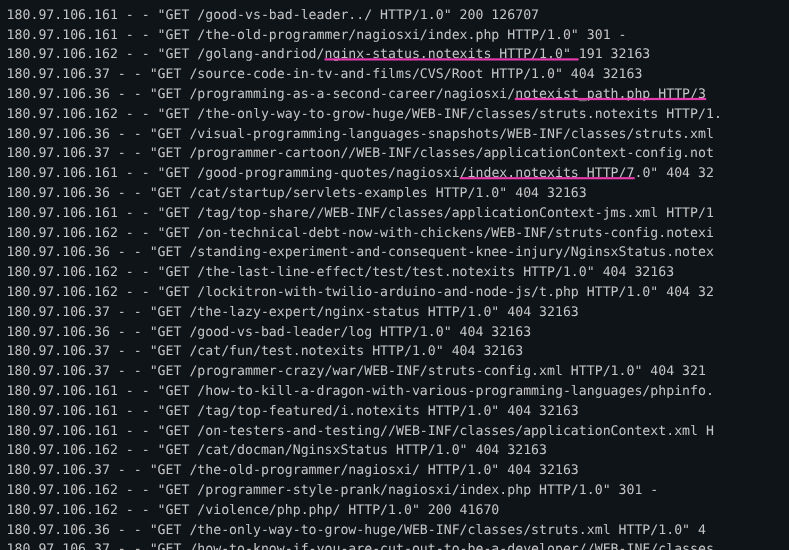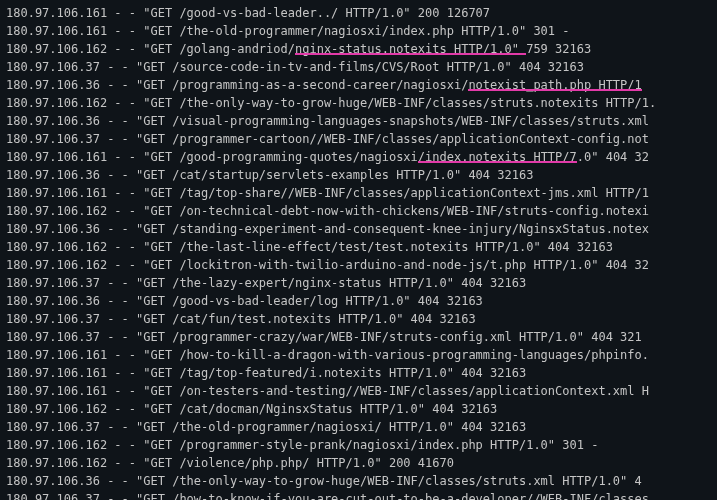--- a/index.html
+++ b/index.html
@@ -29,23 +29,23 @@
     height:2px;
     background:#e23aa8;
   }
 </style>
 </head>
 <body>
 
 <div id="log">
     <div class="line">180.97.106.161 - - "GET /good-vs-bad-leader../ HTTP/1.0" 200 126707</div>
     <div class="line">180.97.106.161 - - "GET /the-old-programmer/nagiosxi/index.php HTTP/1.0" 301 -</div>
-    <div class="line"><span>180.97.106.162 - - "GET /golang-andriod/</span><span class="hl">nginx-status.notexits HTTP/1.0" </span><span>759 32163</span></div>
+    <div class="line"><span>180.97.106.162 - - "GET /golang-andriod/</span><span class="hl">nginx-status.notexits HTTP/1.0" </span><span>191 32163</span></div>
     <div class="line">180.97.106.37 - - "GET /source-code-in-tv-and-films/CVS/Root HTTP/1.0" 404 32163</div>
-    <div class="line"><span>180.97.106.36 - - "GET /programming-as-a-second-career/nagiosxi/</span><span class="hl">notexist_path.php HTTP/1</span><span></span></div>
+    <div class="line"><span>180.97.106.36 - - "GET /programming-as-a-second-career/nagiosxi/</span><span class="hl">notexist_path.php HTTP/3</span><span></span></div>
     <div class="line">180.97.106.162 - - "GET /the-only-way-to-grow-huge/WEB-INF/classes/struts.notexits HTTP/1.</div>
     <div class="line">180.97.106.36 - - "GET /visual-programming-languages-snapshots/WEB-INF/classes/struts.xml</div>
     <div class="line">180.97.106.37 - - "GET /programmer-cartoon//WEB-INF/classes/applicationContext-config.not</div>
     <div class="line"><span>180.97.106.161 - - "GET /good-programming-quotes/nagiosxi</span><span class="hl">/index.notexits HTTP/7</span><span>.0" 404 32</span></div>
     <div class="line">180.97.106.36 - - "GET /cat/startup/servlets-examples HTTP/1.0" 404 32163</div>
     <div class="line">180.97.106.161 - - "GET /tag/top-share//WEB-INF/classes/applicationContext-jms.xml HTTP/1</div>
     <div class="line">180.97.106.162 - - "GET /on-technical-debt-now-with-chickens/WEB-INF/struts-config.notexi</div>
     <div class="line">180.97.106.36 - - "GET /standing-experiment-and-consequent-knee-injury/NginsxStatus.notex</div>
     <div class="line">180.97.106.162 - - "GET /the-last-line-effect/test/test.notexits HTTP/1.0" 404 32163</div>
     <div class="line">180.97.106.162 - - "GET /lockitron-with-twilio-arduino-and-node-js/t.php HTTP/1.0" 404 32</div>

